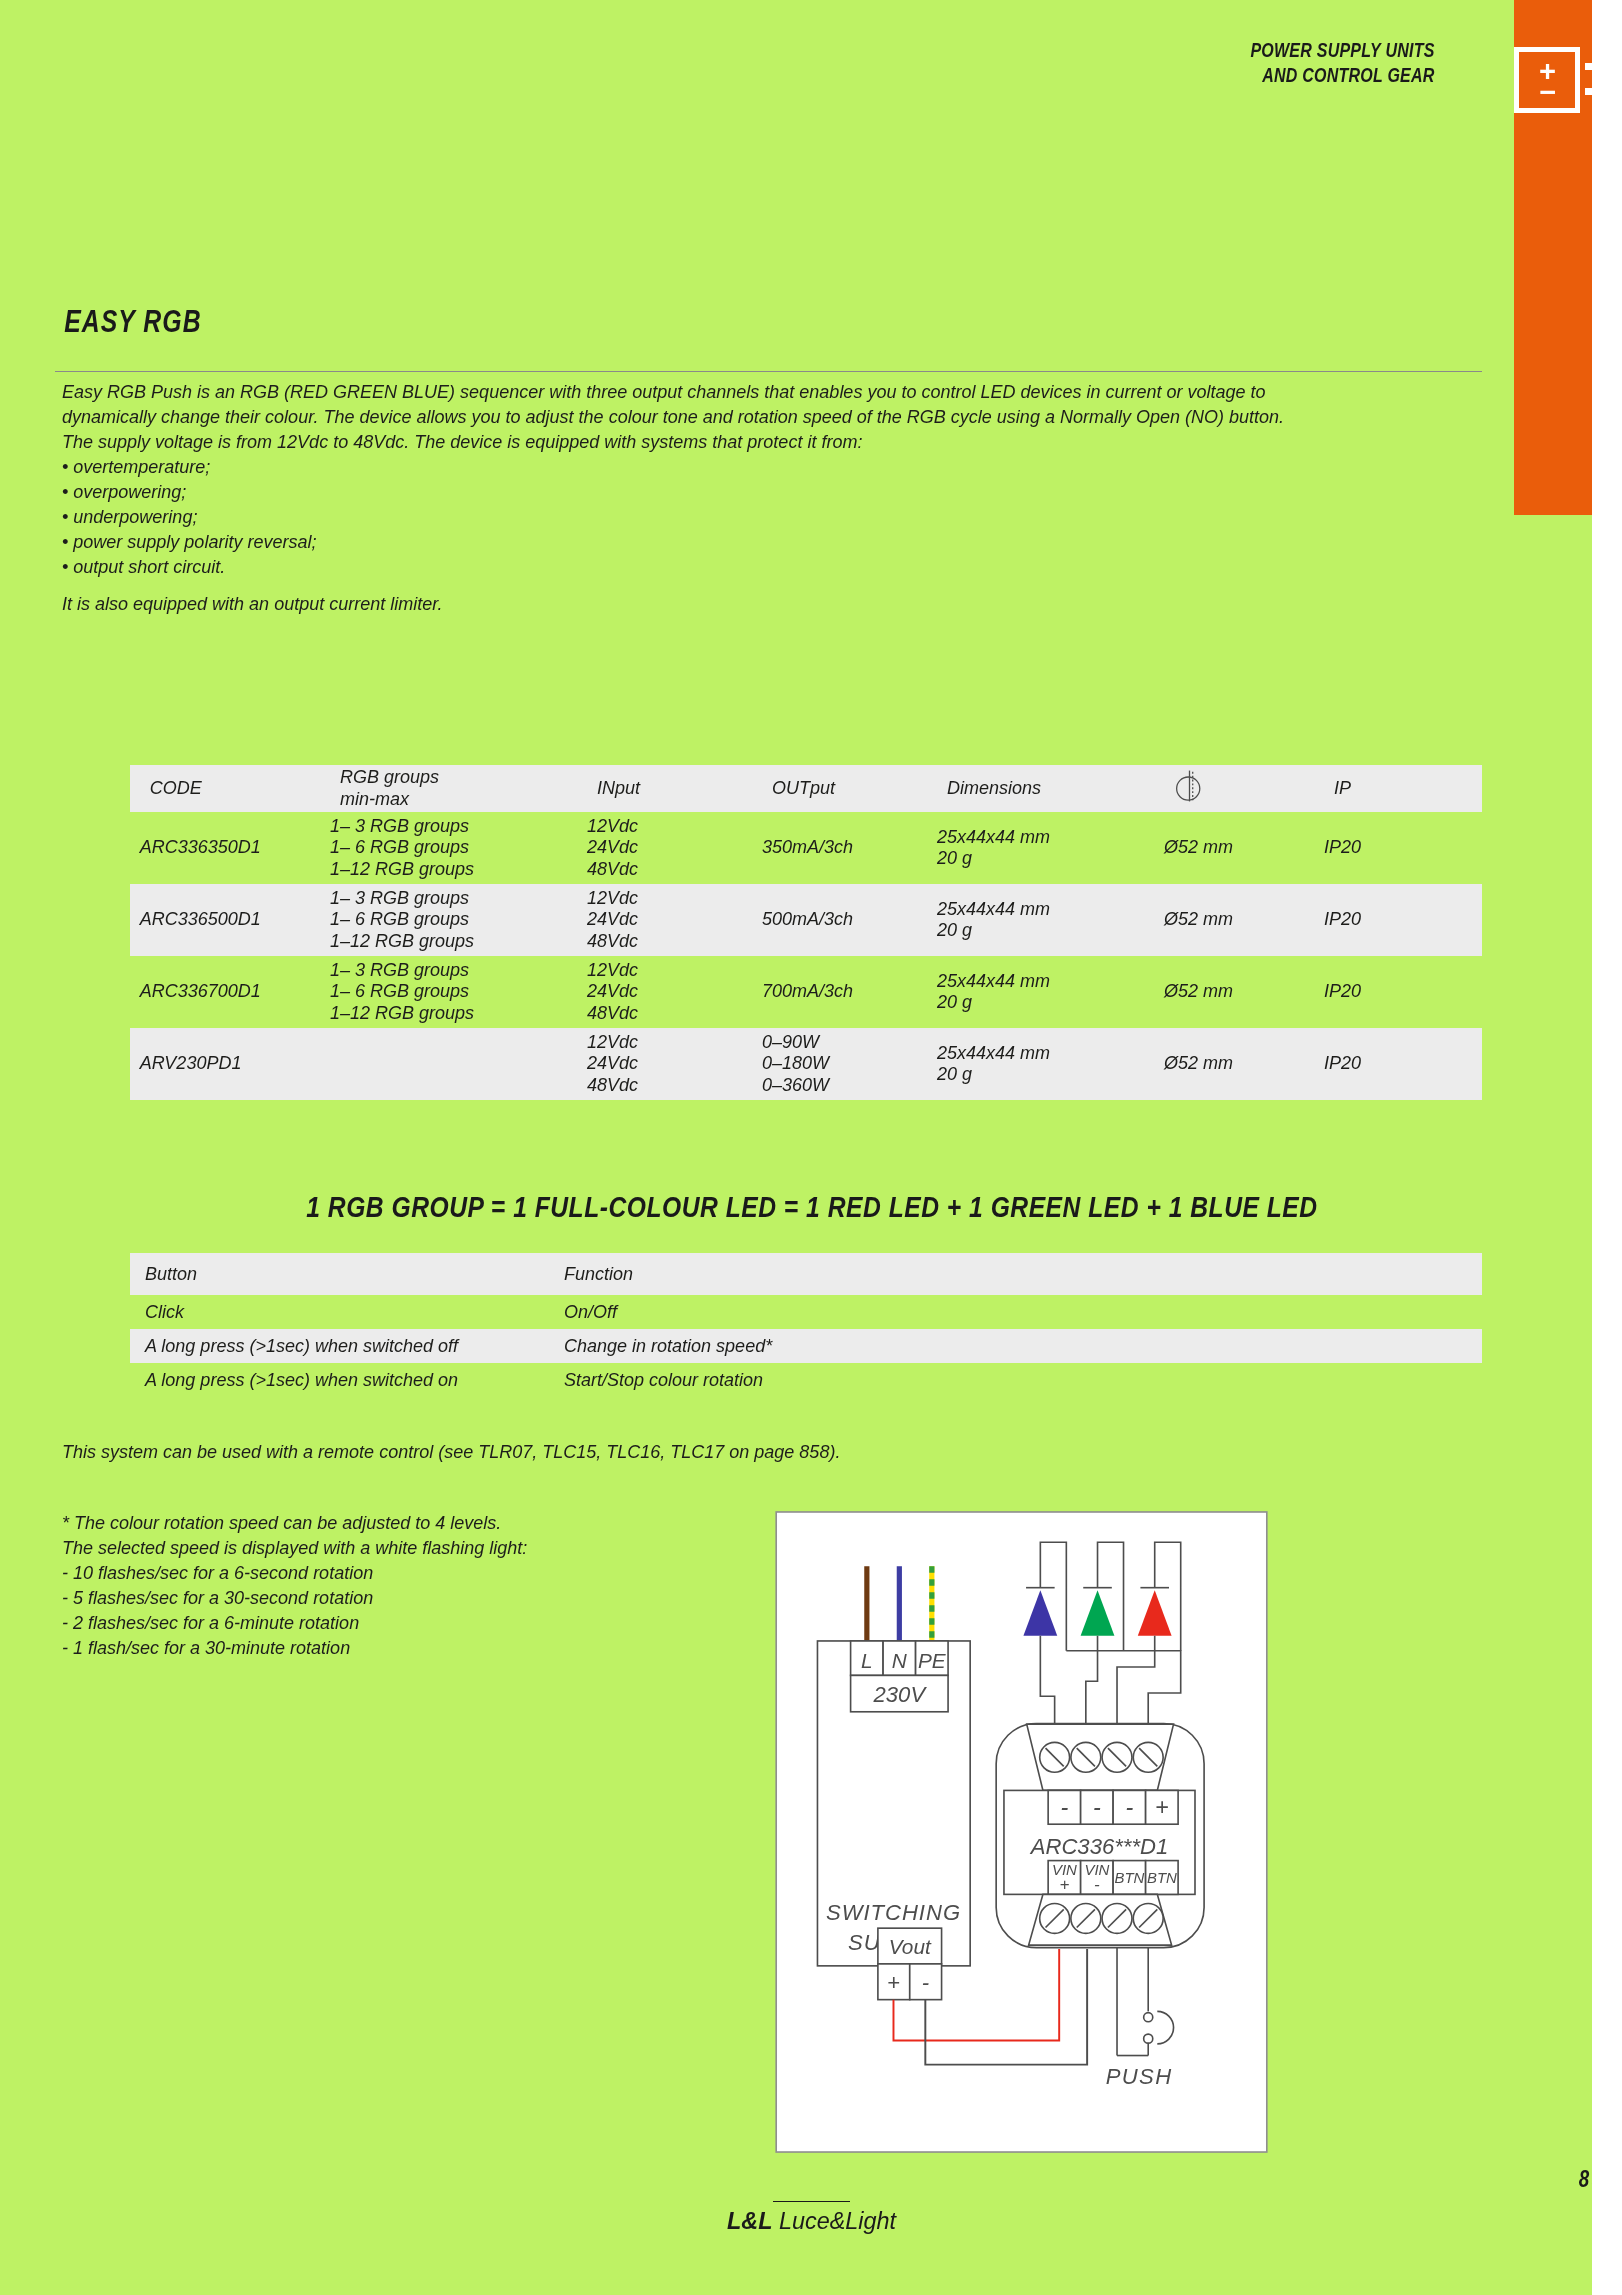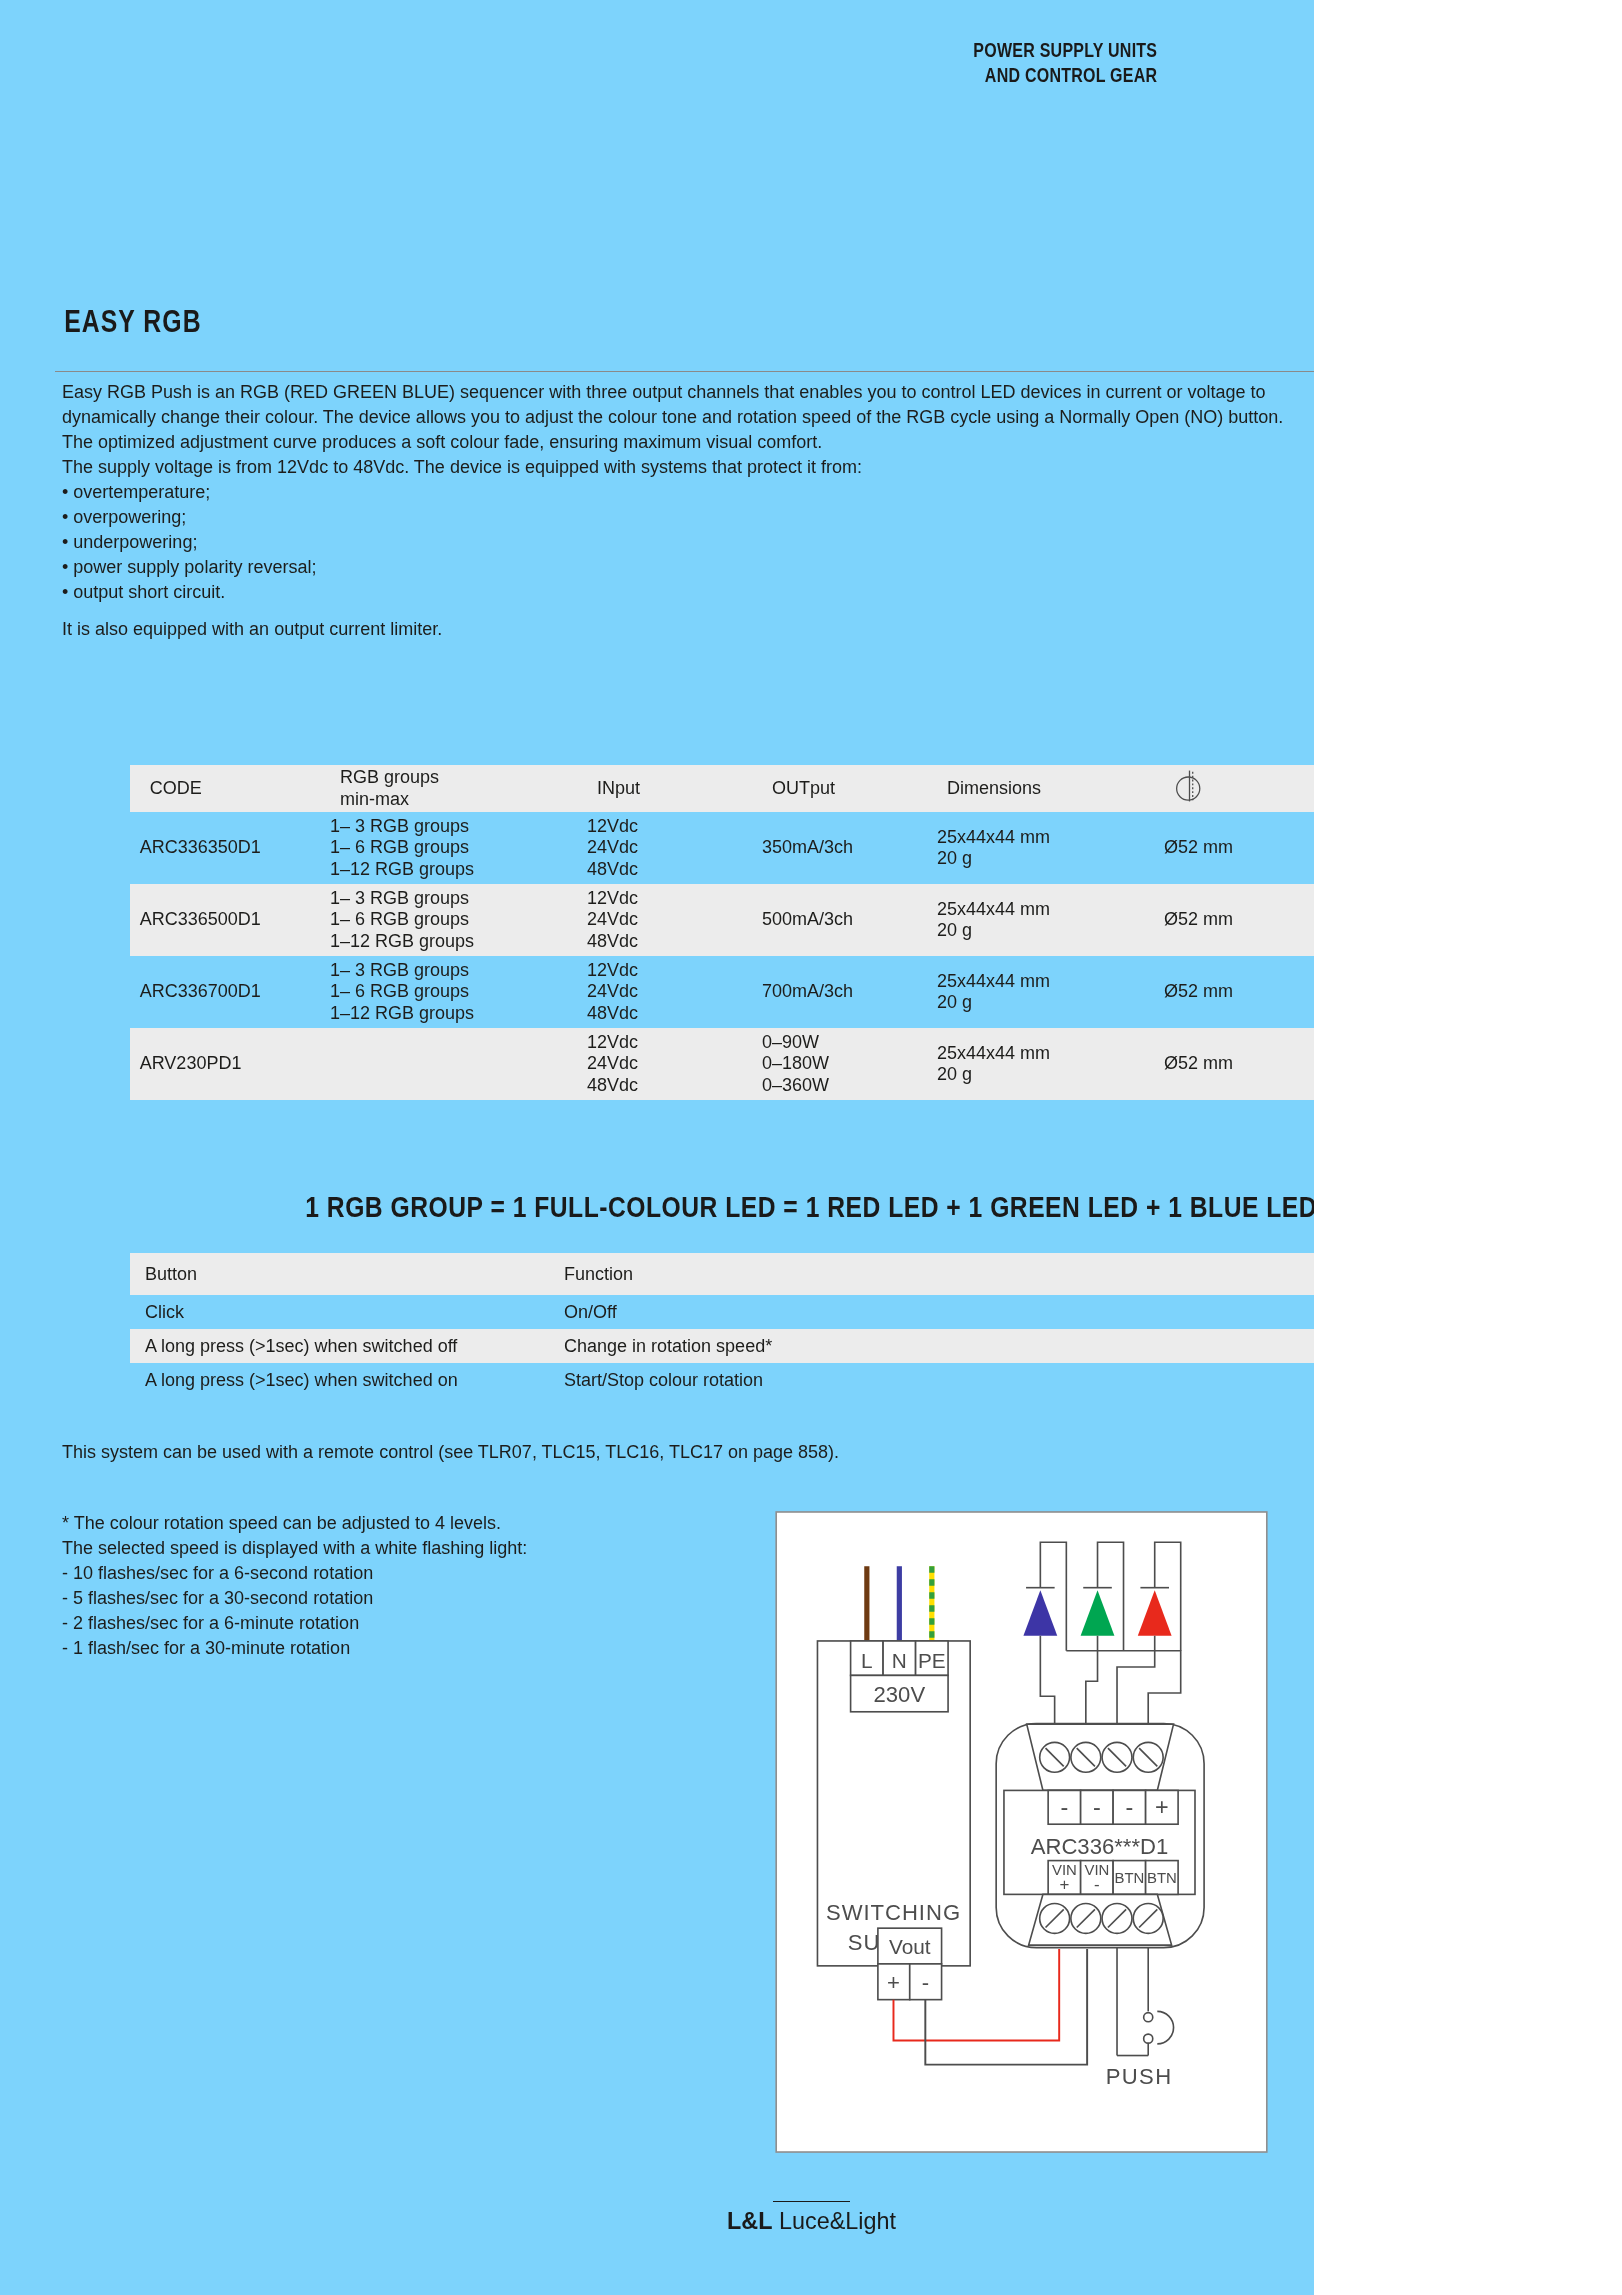--- a/index.html
+++ b/index.html
@@ -1,17 +1,17 @@
 <!DOCTYPE html>
 <html style="font-size:10.4px"><head>
 <meta charset="utf-8">
 <style>
   html,body{margin:0;padding:0;background:#fff;}
-  .page{position:relative;width:1314px;height:2295px;background:#7dd3fc;overflow:hidden;
-        font-family:"Liberation Sans",sans-serif;color:#1d1d1b;}
+  .page{position:relative;width:1592px;height:2295px;background:#bef264;overflow:hidden;
+        font-family:"Liberation Sans",sans-serif;color:#1d1d1b;font-style:italic;}
   .abs{position:absolute;}
   .cond{display:inline-block;transform:scaleX(.8);transform-origin:center;}
   .cond-r{display:inline-block;transform:scaleX(.82);transform-origin:right center;}
 
   
   .hdr-txt{right:157px;top:38px;text-align:right;font-weight:bold;font-size:19.5px;
            line-height:25px;letter-spacing:0.3px;color:#1a1a1a;white-space:nowrap;}
   .orange-band{left:1514px;top:0;width:109px;height:515px;background:#EA5D0B;}
   .psu-icon-box{position:absolute;left:0;top:47px;width:66px;height:66px;
                 border:5.8px solid #fff;box-sizing:border-box;color:#fff;}
@@ -86,21 +86,20 @@
   </div>
 
   <div class="abs title">
     <span class="cond">EASY RGB</span>
   </div>
   <div class="abs rule"></div>
 
   <div class="abs intro">
     <div>Easy RGB Push is an RGB (RED GREEN BLUE) sequencer with three output channels that enables you to control LED devices in current or voltage to</div>
     <div>dynamically change their colour. The device allows you to adjust the colour tone and rotation speed of the RGB cycle using a Normally Open (NO) button.</div>
-    <div>The optimized adjustment curve produces a soft colour fade, ensuring maximum visual comfort.</div>
     <div>The supply voltage is from 12Vdc to 48Vdc. The device is equipped with systems that protect it from:</div>
     <div>• overtemperature;</div>
     <div>• overpowering;</div>
     <div>• underpowering;</div>
     <div>• power supply polarity reversal;</div>
     <div>• output short circuit.</div>
     <div class="gap">It is also equipped with an output current limiter.</div>
   </div>
 
   <div class="abs ptable">

